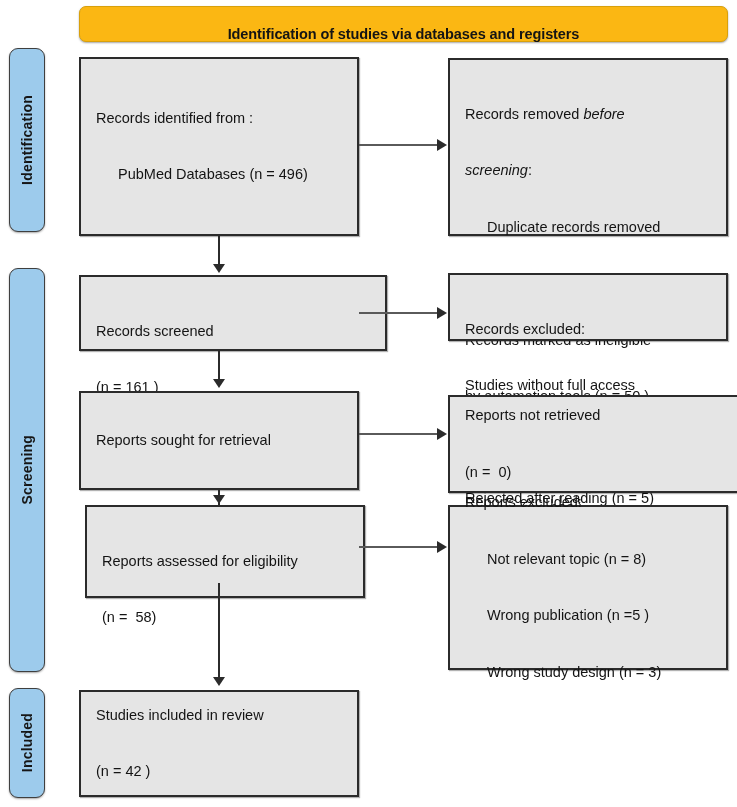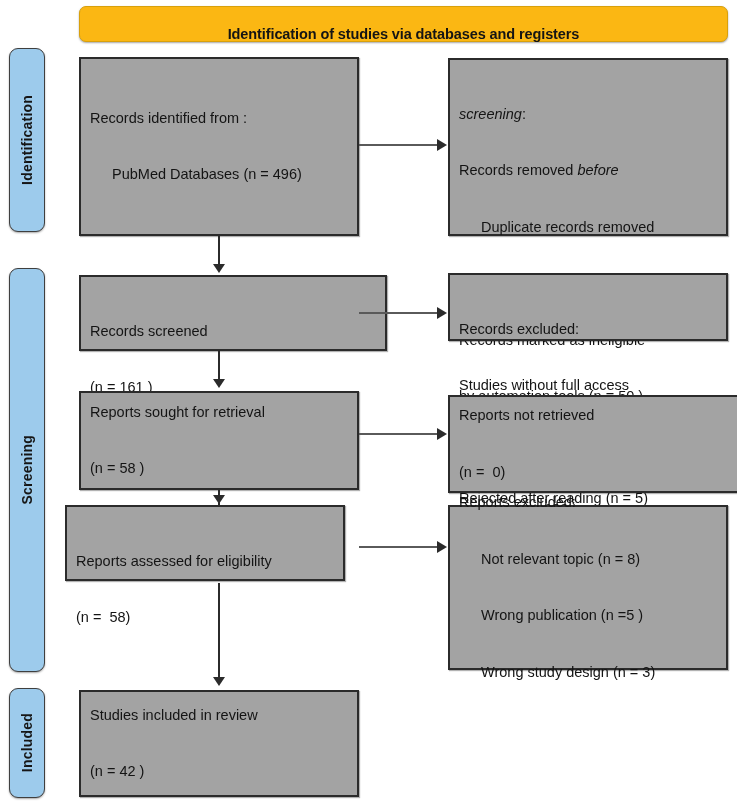--- a/index.html
+++ b/index.html
@@ -71,44 +71,44 @@
     color: #161616;
     white-space: nowrap;
   }
   #bar-identification { top: 48px;  height: 184px; }
   #bar-screening      { top: 268px; height: 404px; }
   #bar-included       { top: 688px; height: 110px; }
 
   
   .box {
     position: absolute;
-    background: #a3a3a3;
+    background: #e5e5e5;
     border: 2px solid #2b2b2b;
     box-sizing: border-box;
     box-shadow: 1px 1px 1px rgba(0,0,0,0.30);
-    padding: 0 9px;
+    padding: 0 15px;
   }
   .box-inner {
     font-size: 14.5px;
     line-height: 1.30;
     color: #141414;
     white-space: pre-wrap;
   }
   .box.v-center { display: flex; align-items: center; }
   .box.v-top    { display: flex; align-items: flex-start; }
   .box.v-top .box-inner { padding-top: 7px; }
 
   
   #box-identified        { left: 79px;  top: 57px;  width: 280px; height: 179px; }
   #box-removed           { left: 448px; top: 58px;  width: 280px; height: 178px; }
   #box-screened          { left: 79px;  top: 275px; width: 308px; height: 76px;  }
   #box-excluded-screen   { left: 448px; top: 273px; width: 280px; height: 68px;  }
   #box-sought            { left: 79px;  top: 391px; width: 280px; height: 99px;  }
   #box-not-retrieved     { left: 448px; top: 395px; width: 305px; height: 98px;  }
-  #box-assessed          { left: 65px;  top: 505px; width: 280px; height: 76px;  }
+  #box-assessed          { left: 85px;  top: 505px; width: 280px; height: 93px;  }
   #box-excluded-elig     { left: 448px; top: 505px; width: 280px; height: 165px; }
   #box-included          { left: 79px;  top: 690px; width: 280px; height: 107px; }
 
   .indent { display: inline-block; width: 22px; }
   .ital { font-style: italic; }
 
   
   .vline {
     position: absolute;
     width: 2px;
@@ -155,22 +155,22 @@
 
   <div class="box v-center" id="box-identified">
     <div class="box-inner">
       <div>Records identified from :</div>
       <div><span class="indent"></span><span>PubMed Databases (n = 496)</span></div>
     </div>
   </div>
 
   <div class="box v-top" id="box-removed">
     <div class="box-inner">
+      <div><span>Records removed </span><span class="ital">before</span></div>
       <div><span class="ital">screening</span><span>:</span></div>
-      <div><span>Records removed </span><span class="ital">before</span></div>
       <div><span class="indent"></span><span>Duplicate records removed</span></div>
       <div>(n = 153)</div>
       <div>Records marked as ineligible</div>
       <div>by automation tools (n = 50 )</div>
       <div>Records removed for other</div>
       <div>reasons (n = 132 )</div>
     </div>
   </div>
 
   <div class="hline" style="left:359px; top:144px; width:79px;"></div>
@@ -197,21 +197,20 @@
 
   <div class="hline" style="left:359px; top:312px; width:79px;"></div>
   <div class="arrow-right" style="left:437px; top:307px;"></div>
 
   <div class="vline" style="left:218px; top:351px; height:30px;"></div>
   <div class="arrow-down" style="left:213px; top:379px;"></div>
 
   <div class="box v-center" id="box-sought">
     <div class="box-inner">
       <div>Reports sought for retrieval</div>
-      <div>(n = 58 )</div>
     </div>
   </div>
 
   <div class="box v-center" id="box-not-retrieved">
     <div class="box-inner">
       <div>Reports not retrieved</div>
       <div>(n =  0)</div>
     </div>
   </div>
 

